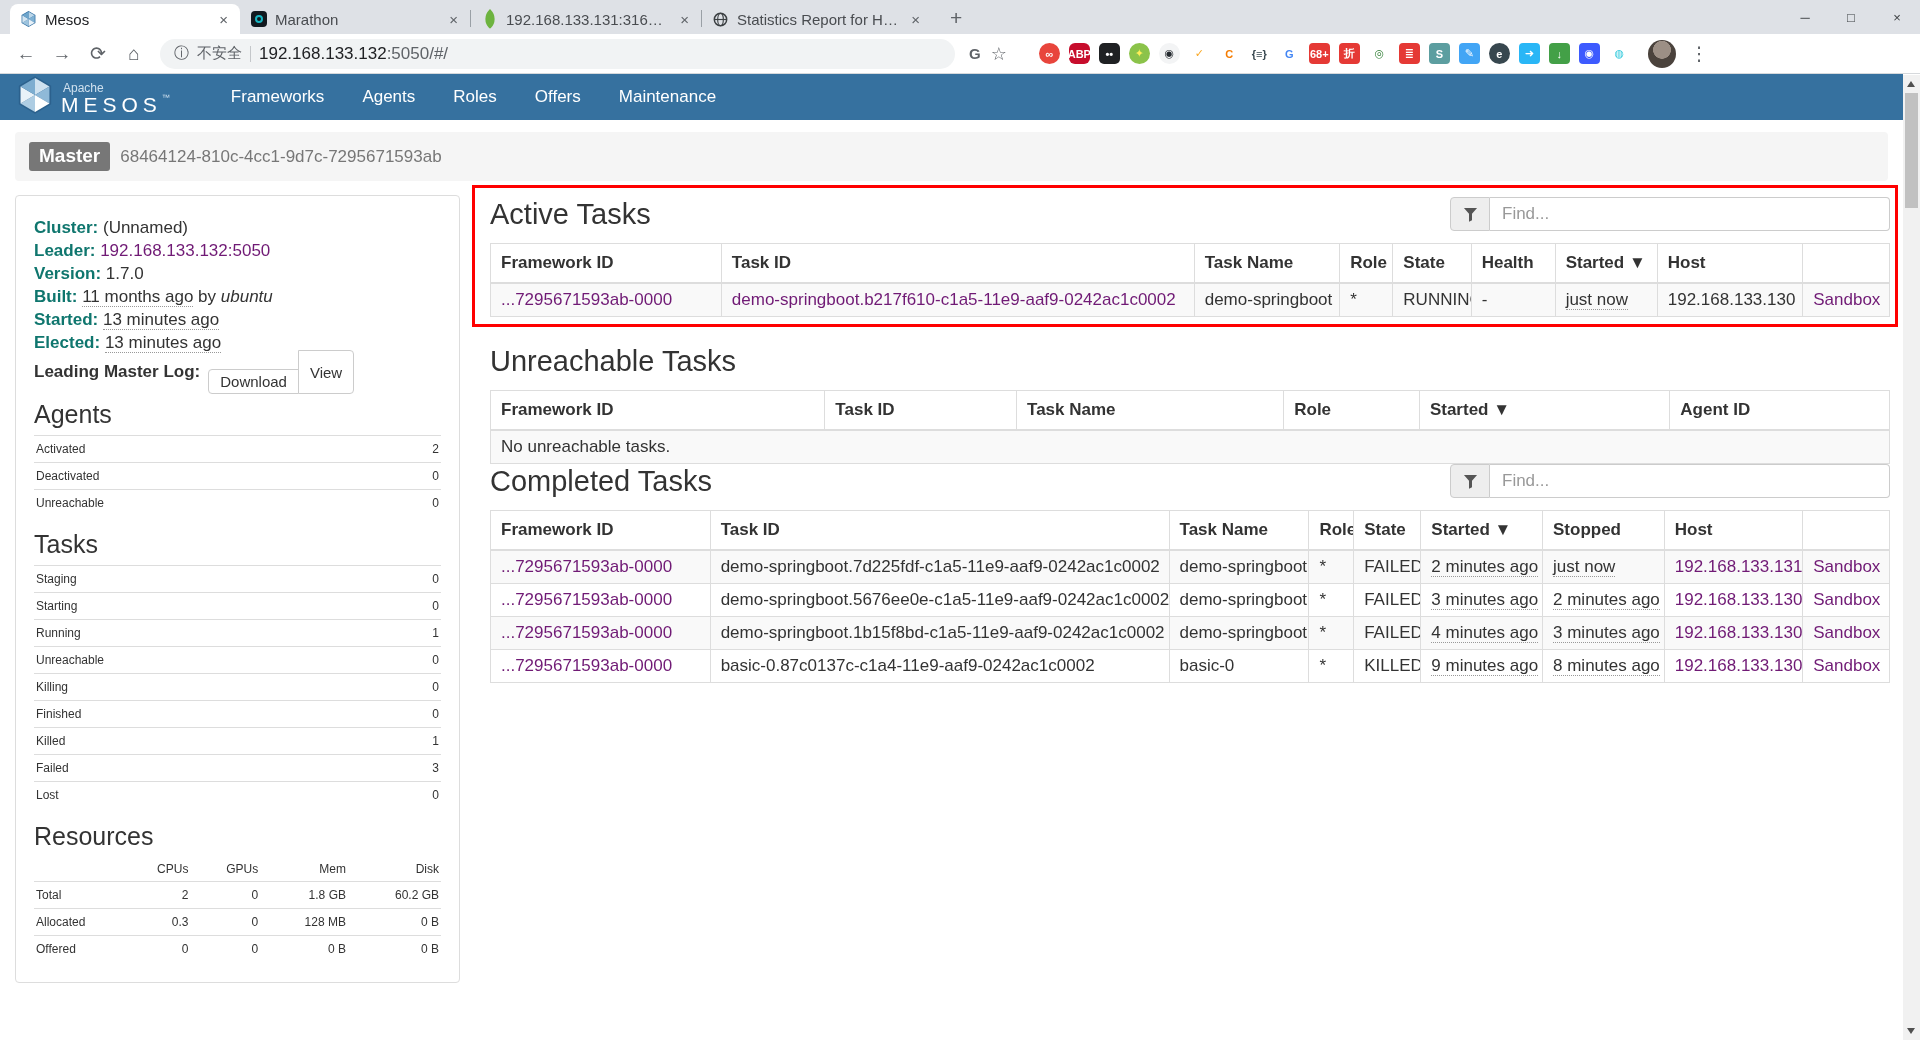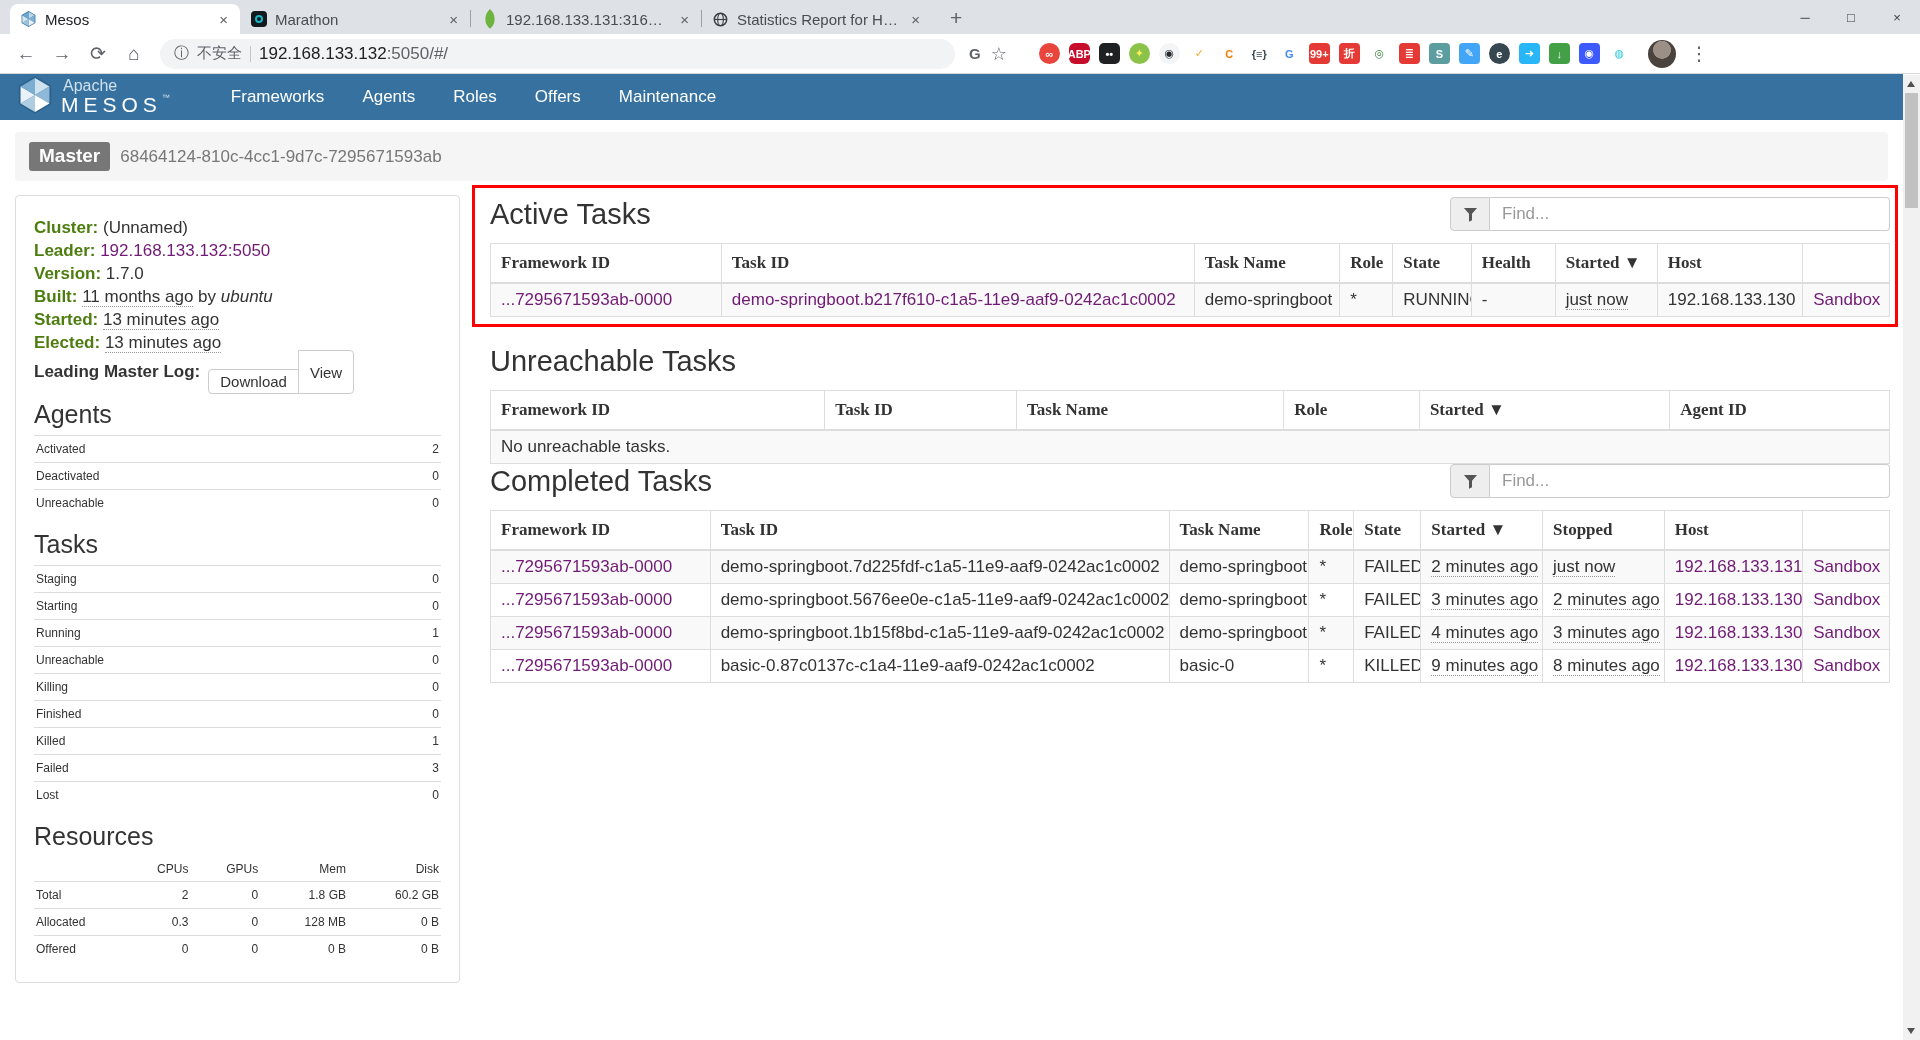--- a/index.html
+++ b/index.html
@@ -29,34 +29,34 @@
   .exts { display: flex; align-items: center; gap: 9px; margin-left: 28px; }
   .ext { width: 21px; height: 21px; border-radius: 4px; display: flex; align-items: center; justify-content: center; font-size: 11px; font-weight: bold; overflow: hidden; white-space: nowrap; }
   .avatar { width: 28px; height: 28px; border-radius: 50%; background: radial-gradient(circle at 50% 35%, #9c8f85 0 38%, #4a423c 40% 100%); margin-left: 14px; }
   .menu3 { font-size: 19px; color: #5f6368; padding: 0 10px; }
 
   
   .page { width: 1903px; }
   .navbar { height: 46px; background: #36719f; display: flex; align-items: center; padding: 0 18px; }
   .brand { display: flex; align-items: flex-end; gap: 9px; margin-right: 42px; }
   .brand-txt { color: #fff; line-height: 1; padding-bottom: 3px; }
-  .brand-top { font-size: 16px; color: #cfe0ee; margin-left: 2px; }
+  .brand-top { font-size: 12px; color: #cfe0ee; margin-left: 2px; }
   .brand-main { font-size: 21px; letter-spacing: 5px; }
   .brand-tm { font-size: 8px; vertical-align: top; color: #cfe0ee; }
   .navlinks { display: flex; align-items: center; }
   .navlink { color: #fff; font-size: 17px; padding: 12px 19px; cursor: pointer; }
 
   .master-bar { margin: 12px 15px 0 15px; background: #f5f5f5; border-radius: 4px; padding: 10px 14px; font-size: 17px; color: #777; display: flex; align-items: center; gap: 10px; }
   .badge-dark { background: #777; color: #fff; border-radius: 3px; padding: 3px 10px 4px; font-size: 19px; font-weight: bold; }
 
   .content { display: flex; align-items: flex-start; padding: 14px 13px 0 15px; gap: 30px; }
 
   .sidebar { width: 445px; flex: 0 0 445px; border: 1px solid #ddd; border-radius: 4px; background: #fff; padding: 20px 18px; font-size: 17px; }
   .sb-line { line-height: 23px; }
-  .sb-line b { color: #4d7c0f; margin-top: 32px; }
+  .sb-line b { color: #0f766e; margin-top: 32px; }
   a, .lnk { color: #701a75; text-decoration: none; cursor: pointer; }
   .dotted { border-bottom: 1px dotted #999; cursor: help; }
   .log-row { margin-top: 4px; height: 28px; display: flex; align-items: center; gap: 8px; font-weight: bold; }
   .btn-grp { display: flex; font-weight: normal; }
   .btn-sm { border: 1px solid #ccc; background: #fff; color: #333; font-size: 15px; padding: 3px 11px; cursor: pointer; font-family: inherit; }
   .btn-sm:first-child { border-radius: 4px 0 0 4px; margin-top: 19px; }
   .btn-sm:last-child { border-radius: 0 4px 4px 0; margin-left: -1px; }
   .sb-h { font-size: 25px; font-weight: 400; margin: 14px 0 6px; color: #333; }
   .sb-table { width: 100%; border-collapse: collapse; font-size: 12px; }
   .sb-table td, .sb-table th { padding: 6px 2px; border-top: 1px solid #ddd; text-align: left; }
@@ -68,21 +68,21 @@
   .main { flex: 1; min-width: 0; padding-top: 2px; }
   .section-head { display: flex; align-items: center; justify-content: space-between; margin-bottom: 12px; }
   .sec-title { font-size: 29px; font-weight: 400; color: #333; }
   .findgrp { display: flex; }
   .filter-btn { width: 40px; height: 34px; background: #eee; border: 1px solid #ccc; border-radius: 4px 0 0 4px; display: flex; align-items: center; justify-content: center; cursor: pointer; }
   .find-input { width: 400px; height: 34px; border: 1px solid #ccc; border-left: none; border-radius: 0 4px 4px 0; padding: 0 12px; font-size: 17px; color: #555; font-family: inherit; outline: none; }
   .find-input::placeholder { color: #999; }
 
   table.tbl { width: 100%; border-collapse: collapse; table-layout: fixed; font-size: 17px; background: #fff; }
   .tbl th, .tbl td { border: 1px solid #ddd; padding: 6px 10px; text-align: left; white-space: nowrap; overflow: hidden; }
-  .tbl th { padding: 9px 10px; border-bottom-width: 2px; font-weight: bold; cursor: pointer; font-family: Liberation Serif, serif; }
+  .tbl th { padding: 9px 10px; border-bottom-width: 2px; font-weight: bold; cursor: pointer; }
   .tbl tbody tr:nth-child(odd) { background: #f9f9f9; }
 
   .hl-box { position: relative; }
   .hl-box::before { content: ""; position: absolute; left: -18px; right: -8px; top: -12px; bottom: -10px; border: 3px solid #ff0000; pointer-events: none; }
 
   .sec-unreachable { margin-top: 28px; }
   .sec-completed { }
 
   
   .pscroll { position: fixed; top: 75px; right: 0; width: 17px; height: 965px; background: #f1f1f1; }
@@ -202,21 +202,21 @@
 
         <span class="ext" style="background: rgb(255, 255, 255); color: rgb(55, 71, 79); border-radius: 4px;">
           <span>{≡}</span>
         </span>
 
         <span class="ext" style="background: rgb(255, 255, 255); color: rgb(66, 133, 244); border-radius: 4px;">
           <span>G</span>
         </span>
 
         <span class="ext" style="background: rgb(229, 57, 53); color: rgb(255, 255, 255); border-radius: 4px;">
-          <span>99+</span>
+          <span>68+</span>
         </span>
 
         <span class="ext" style="background: rgb(229, 57, 53); color: rgb(255, 255, 255); border-radius: 4px;">
           <span>折</span>
         </span>
 
         <span class="ext" style="background: rgb(255, 255, 255); color: rgb(46, 125, 50); border-radius: 4px;">
           <span>◎</span>
         </span>
 

